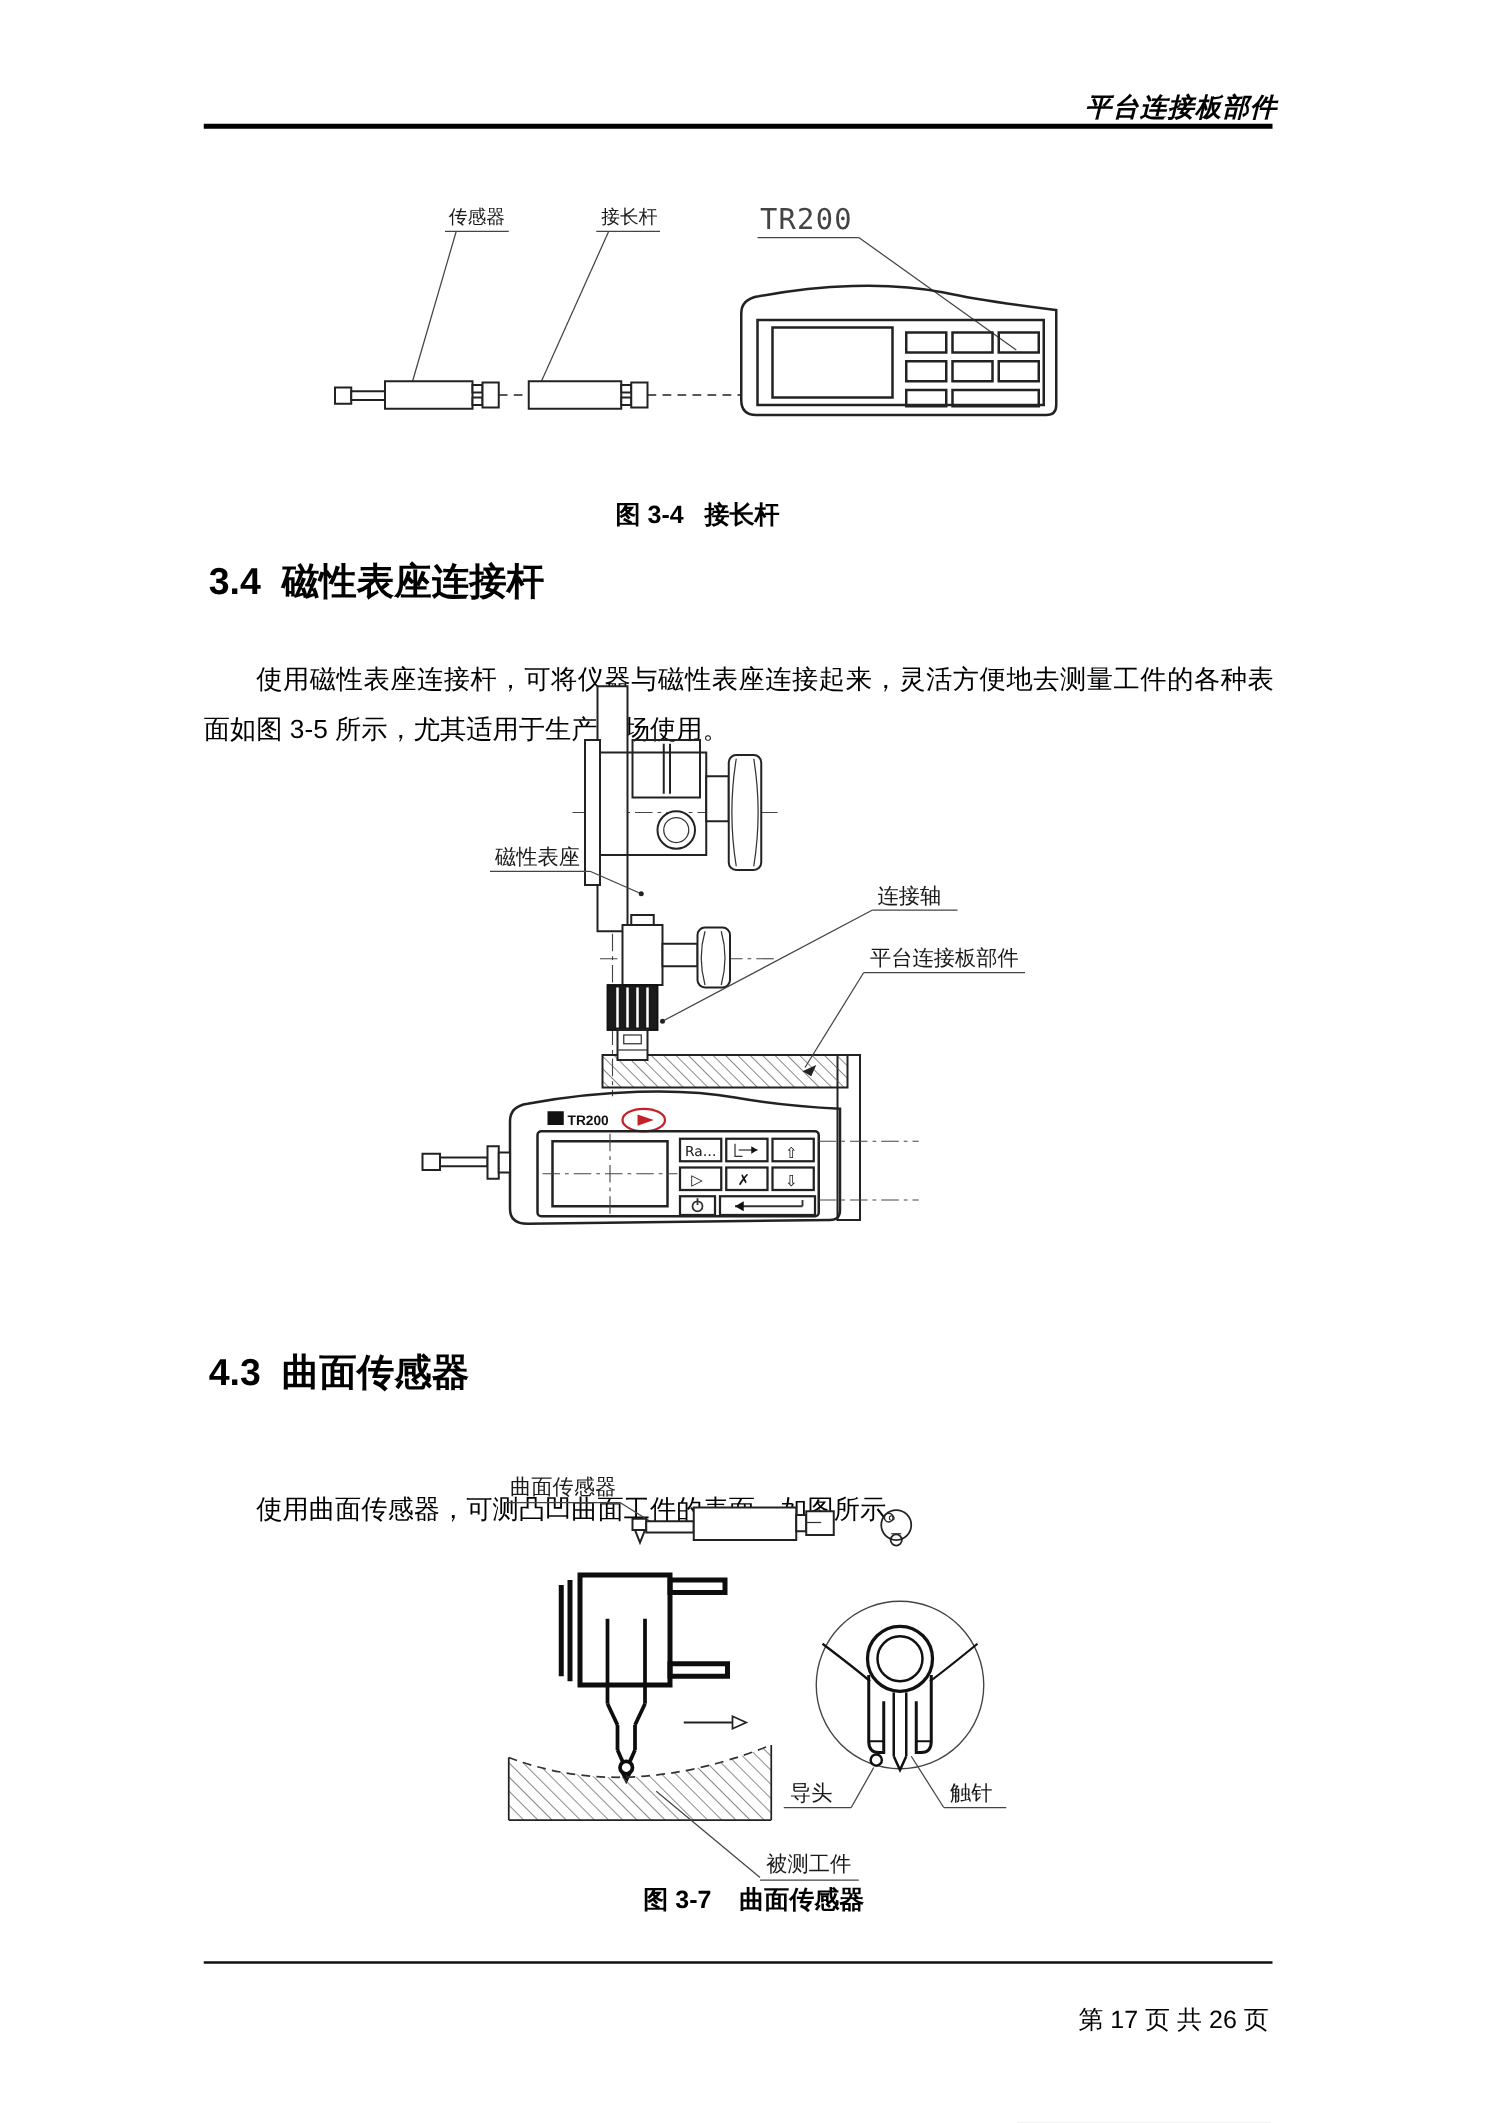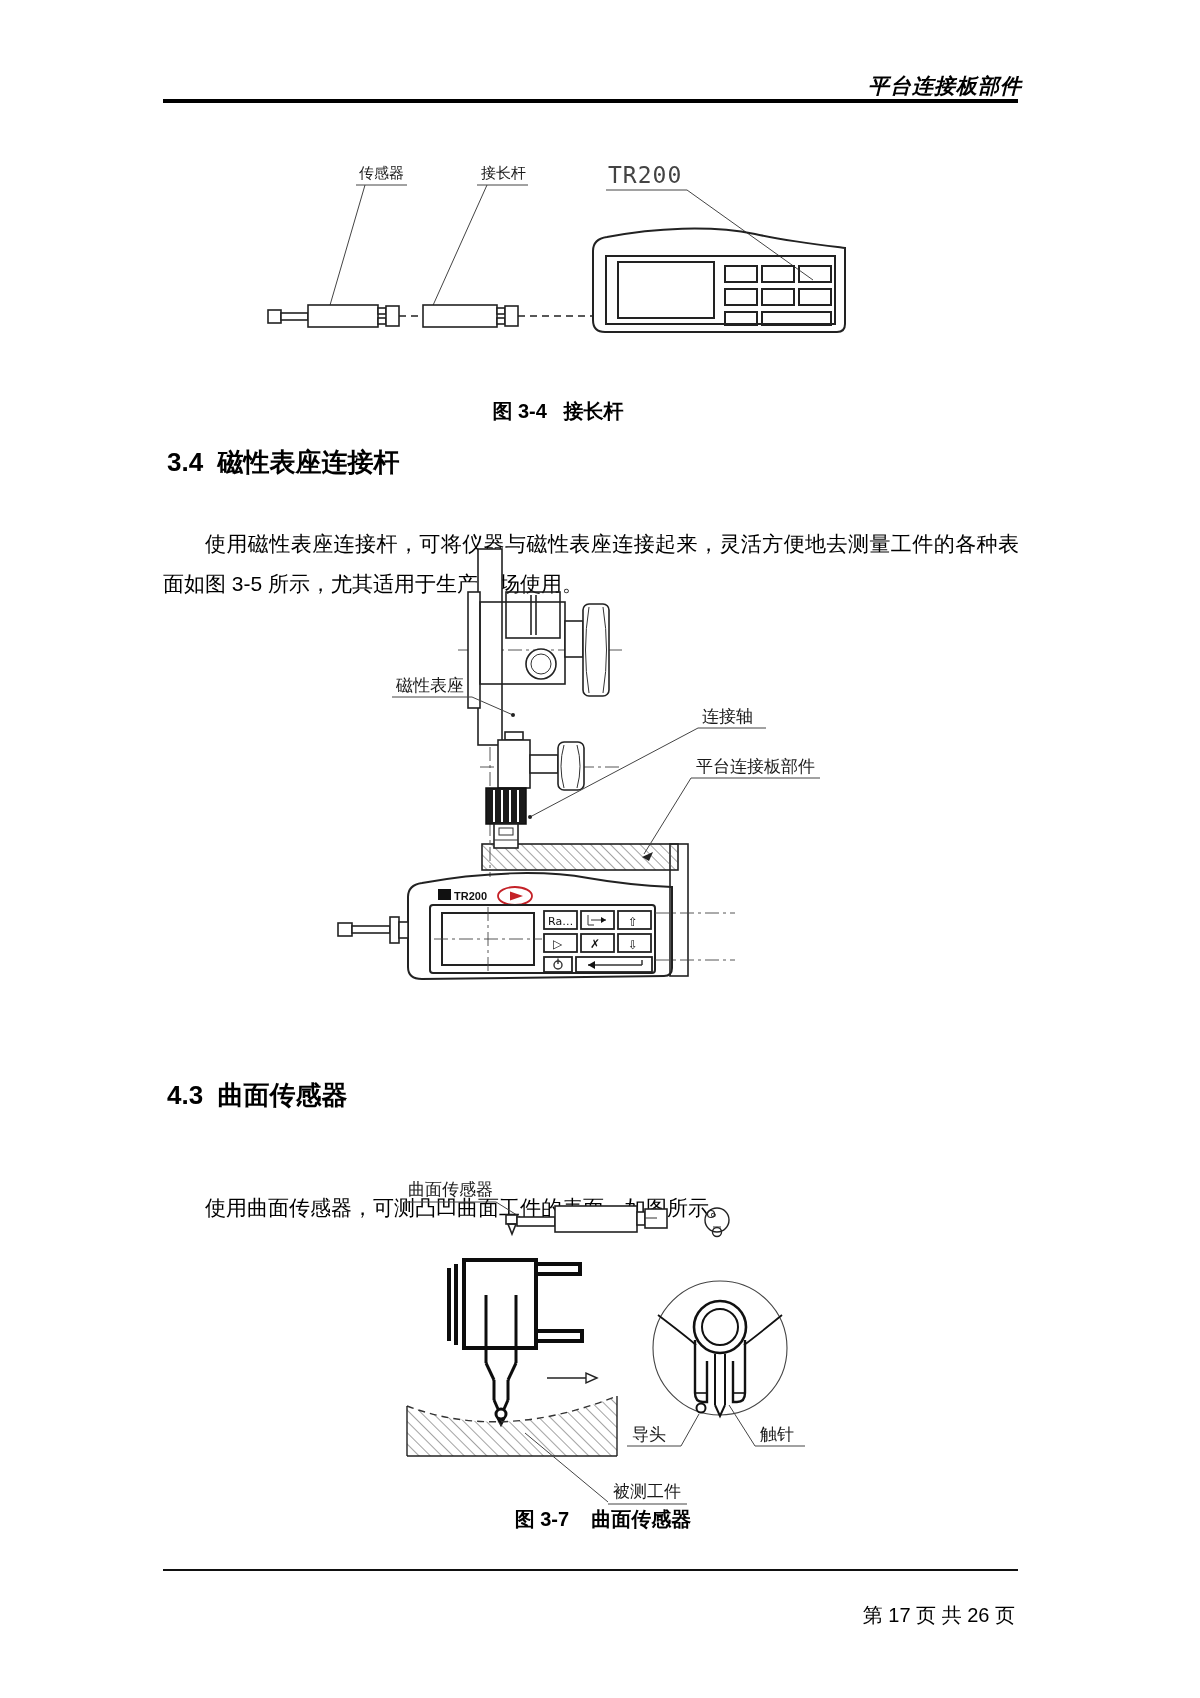--- a/index.html
+++ b/index.html
@@ -13,21 +13,21 @@
     top:72px;right:178px;font-size:21px;font-style:italic;font-weight:bold;
     letter-spacing:1px;
   }
   .header-rule{top:99px;left:163px;width:855px;height:4px;background:#000;}
   .fig-caption{
     left:163px;text-align:center;font-size:20px;font-weight:bold;white-space:pre;
   }
   #cap34{top:398px;width:790px;}
   #cap35{top:1000px;width:790px;}
   #cap37{top:1506px;width:880px;text-align:center;}
-  .sec-heading{left:167px;font-size:26px;font-weight:600;white-space:pre;}
+  .sec-heading{left:167px;font-size:30px;font-weight:600;white-space:pre;}
   #h34{top:445px;}
   #h35{top:1078px;}
   .body-par{
     left:163px;width:856px;font-size:21px;line-height:40px;text-indent:2em;
     text-align:justify;
   }
   #p34{top:503px;}
   #p35{top:1167px;}
   .footer-rule{top:1569px;left:163px;width:855px;height:2px;background:#111;}
   .footer-text{top:1578px;right:185px;font-size:20px;white-space:pre;margin-top:24px;}

